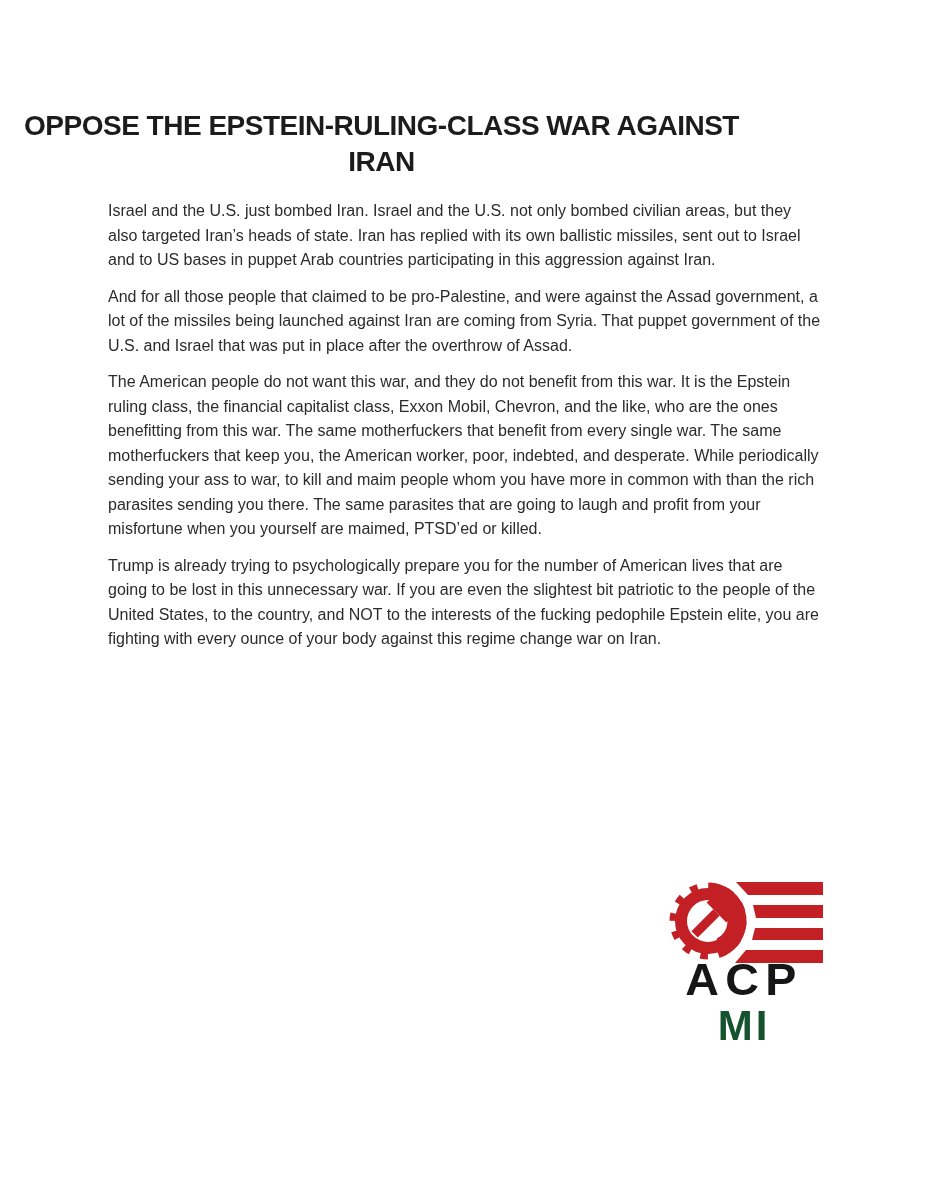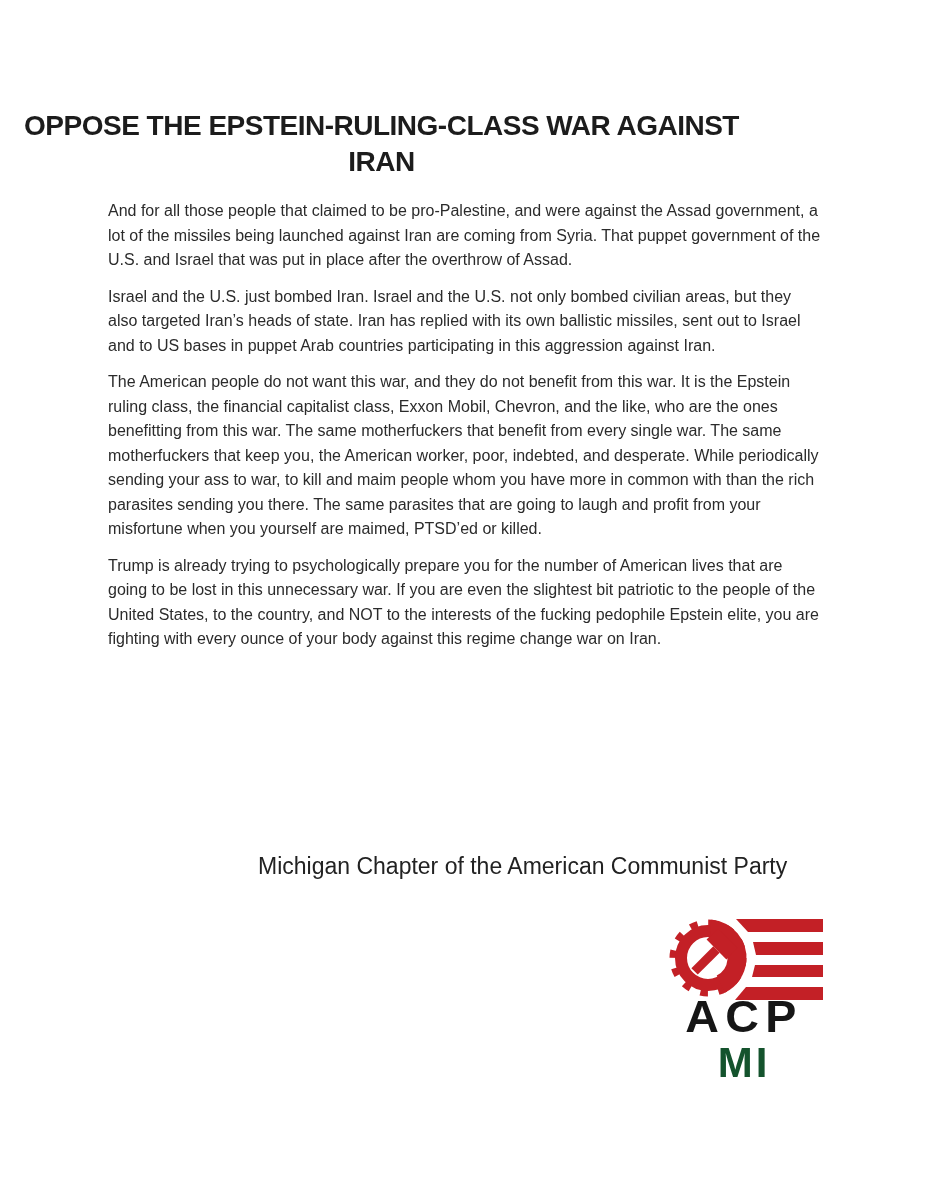--- a/index.html
+++ b/index.html
@@ -48,21 +48,21 @@
     left: 258px;
     white-space: nowrap;
     font-size: 23px;
     line-height: 30px;
     color: #222222;
     margin: 0;
     font-weight: normal;
   }
   .logo-block {
     position: absolute;
-    top: 913px;
+    top: 876px;
     left: 665px;
     width: 158px;
   }
   .logo-emblem {
     display: block;
     width: 158px;
     height: 92px;
   }
   .logo-acronym {
     position: absolute;
@@ -92,27 +92,26 @@
   }
 </style>
 </head>
 <body>
 
 <div class="page">
 
   <h1 class="doc-title">OPPOSE THE EPSTEIN-RULING-CLASS WAR AGAINST IRAN</h1>
 
   <div class="body-text">
+    <p>Israel and the U.S. just bombed Iran. Israel and the U.S. not only bombed civilian areas, but they also targeted Iran’s heads of state. Iran has replied with its own ballistic missiles, sent out to Israel and to US bases in puppet Arab countries participating in this aggression against Iran.</p>
     <p>And for all those people that claimed to be pro-Palestine, and were against the Assad government, a lot of the missiles being launched against Iran are coming from Syria. That puppet government of the U.S. and Israel that was put in place after the overthrow of Assad.</p>
-    <p>Israel and the U.S. just bombed Iran. Israel and the U.S. not only bombed civilian areas, but they also targeted Iran’s heads of state. Iran has replied with its own ballistic missiles, sent out to Israel and to US bases in puppet Arab countries participating in this aggression against Iran.</p>
     <p>The American people do not want this war, and they do not benefit from this war. It is the Epstein ruling class, the financial capitalist class, Exxon Mobil, Chevron, and the like, who are the ones benefitting from this war. The same motherfuckers that benefit from every single war. The same motherfuckers that keep you, the American worker, poor, indebted, and desperate. While periodically sending your ass to war, to kill and maim people whom you have more in common with than the rich parasites sending you there. The same parasites that are going to laugh and profit from your misfortune when you yourself are maimed, PTSD’ed or killed.</p>
     <p>Trump is already trying to psychologically prepare you for the number of American lives that are going to be lost in this unnecessary war. If you are even the slightest bit patriotic to the people of the United States, to the country, and NOT to the interests of the fucking pedophile Epstein elite, you are fighting with every ounce of your body against this regime change war on Iran.</p>
   </div>
 
-  <h2 class="subtitle">Michigan Chapter of the American Communist Party</h2>
 
   <div class="logo-block">
     <svg class="logo-emblem" viewBox="0 0 158 92" xmlns="http://www.w3.org/2000/svg">
 
       <circle cx="43" cy="45" r="32" fill="none" stroke="#C32026" stroke-width="13" stroke-dasharray="7 9.75"></circle>
 
       <circle cx="43" cy="45" r="27" fill="none" stroke="#C32026" stroke-width="12"></circle>
 
       <circle cx="43" cy="45" r="29" fill="none" stroke="#C32026" stroke-width="19" stroke-dasharray="75 300" transform="rotate(-85 43 45)"></circle>
 

